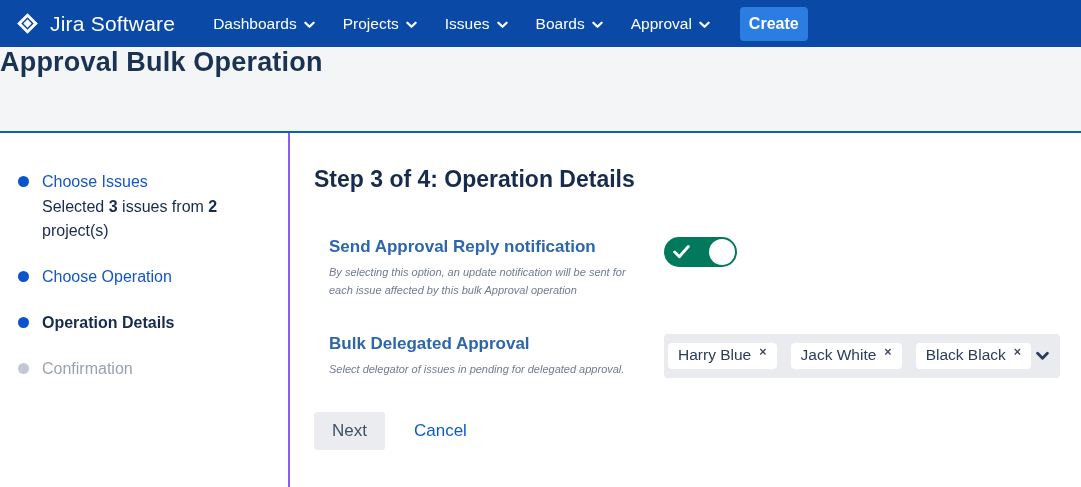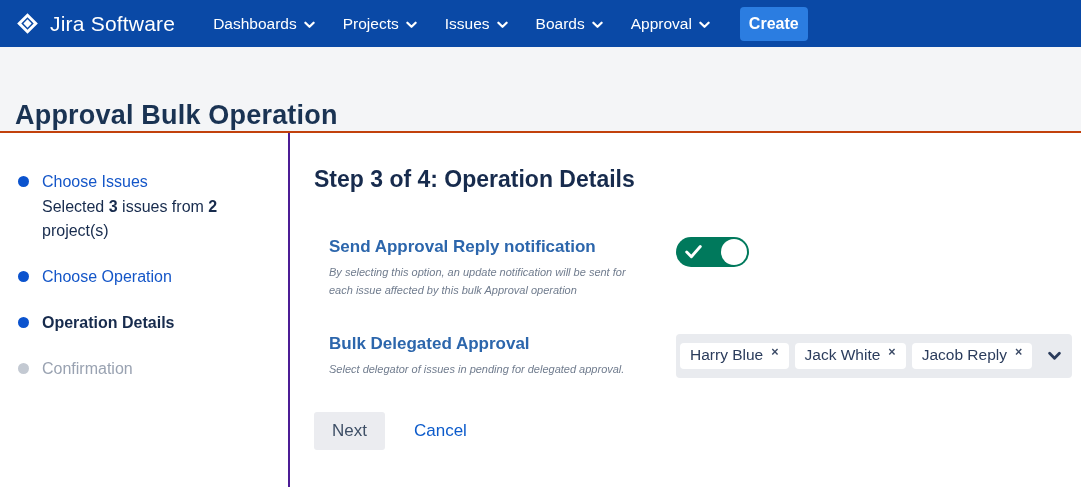--- a/index.html
+++ b/index.html
@@ -13,57 +13,57 @@
   .brand { display:flex; align-items:center; gap:9px; margin-right:24px; cursor:pointer;justify-content:space-between; }
   .brand-text { color:#fff; font-size:21px; letter-spacing:0.2px; }
   .nav-item { display:flex; align-items:center; gap:7px; color:#fff; font-size:15.5px;
               padding:0 14px; height:54px; cursor:pointer; }
   .nav-item svg { margin-top:2px; }
   .create-btn { background:#2B7DE1; color:#fff; border:none; border-radius:4px;
                 font-family:inherit; font-size:16px; font-weight:bold;
                 padding:8px 9px; margin-left:16px; cursor:pointer; }
 
   
-  .page-header { height:86px; background:#F4F5F7; border-bottom:2px solid #c2410c;
-                 display:flex; align-items:flex-end; padding-left:15px; flex-shrink:0; }
+  .page-header { height:86px; background:#F4F5F7; border-bottom:2px solid #0369a1;
+                 display:flex; align-items:flex-start; flex-shrink:0; }
   .page-title { font-size:27px; font-weight:600; color:#1A3353; letter-spacing:0.2px; }
 
   
   .content { flex:1; display:flex; min-height:0; }
-  .sidebar { width:290px; flex-shrink:0; border-right:2px solid #4c1d95;
+  .sidebar { width:290px; flex-shrink:0; border-right:2px solid #8b5cf6;
              padding:37px 20px 0 18px; }
   .step { display:flex; margin-bottom:22px; font-size:16px; line-height:24px; }
   .bullet { width:11px; height:11px; border-radius:50%; background:#0B53CE;
             margin:6px 13px 0 0; flex-shrink:0; }
   .bullet.gray { background:#C3C9D2; }
   .step-link { color:#1456C8; cursor:pointer; }
   .step-current { color:#172B4D; font-weight:bold; }
   .step-upcoming { color:#99A2B1; }
   .step-summary { color:#172B4D; margin-top:1px; }
   .step-summary b { font-weight:bold; }
 
   .main { flex:1; padding:33px 4px 0 24px; }
   .step-heading { font-size:23px; font-weight:600; color:#172B4D; margin-bottom:44px; }
 
   .form-row { display:flex; margin-left:15px; margin-bottom:34px; }
-  .label-col { width:320px; margin-right:27px; }
+  .label-col { width:320px; margin-right:15px; }
   .field-label { font-size:17px; font-weight:bold; color:#2C66AC; margin-bottom:7px; }
   .field-desc { font-size:11px; font-style:italic; color:#707C8E; line-height:1.62; }
 
   
   .toggle { width:73px; height:30px; border-radius:16px; background:#00795C;
             position:relative; cursor:pointer; flex-shrink:0; }
   .toggle .check { position:absolute; left:9px; top:7px; }
   .toggle .knob { position:absolute; right:2px; top:2px; width:26px; height:26px;
                   border-radius:50%; background:#fff; }
 
   
   .multiselect { width:396px; min-height:36px; background:#E9EBEF; border-radius:4px;
                  padding:4px 34px 4px 4px; position:relative; display:flex;
-                 align-items:center; gap:6px; cursor:pointer; }
+                 align-items:center; gap:14px; cursor:pointer; }
   .chip { background:#fff; border-radius:4px; padding:3px 10px 5px 10px;
           font-size:15.5px; color:#2B3C5C; white-space:nowrap; display:inline-flex;
           align-items:flex-start; }
   .chip-x { font-size:12.5px; font-weight:bold; color:#3B4A66; margin-left:8px;
             position:relative; top:-1px; cursor:pointer; }
   .select-caret { position:absolute; right:11px; top:13px; }
 
   
   .button-row { display:flex; align-items:center; gap:29px; margin-top:24px; }
   .next-btn { background:#EBECF0; border:none; border-radius:3px; font-family:inherit;
@@ -181,21 +181,21 @@
         <div class="multiselect">
           <span class="chip">
             <span>Harry Blue</span>
             <span class="chip-x">×</span>
           </span>
           <span class="chip">
             <span>Jack White</span>
             <span class="chip-x">×</span>
           </span>
           <span class="chip">
-            <span>Jacob Reply</span>
+            <span>Black Black</span>
             <span class="chip-x">×</span>
           </span>
           <span class="select-caret">
             <svg width="13" height="10" viewBox="0 0 12 8">
                 <path d="M1.5 1.5 L6 6 L10.5 1.5" fill="none" stroke="#2B3C5C" stroke-width="2.6" stroke-linecap="round" stroke-linejoin="round"></path>
               </svg>
           </span>
         </div>
       </div>
 

